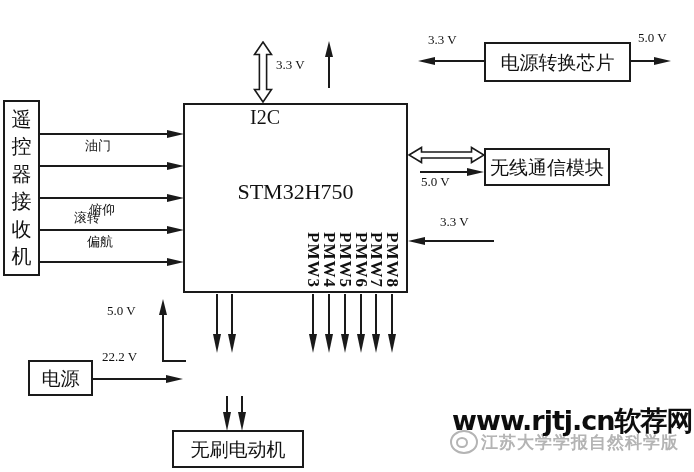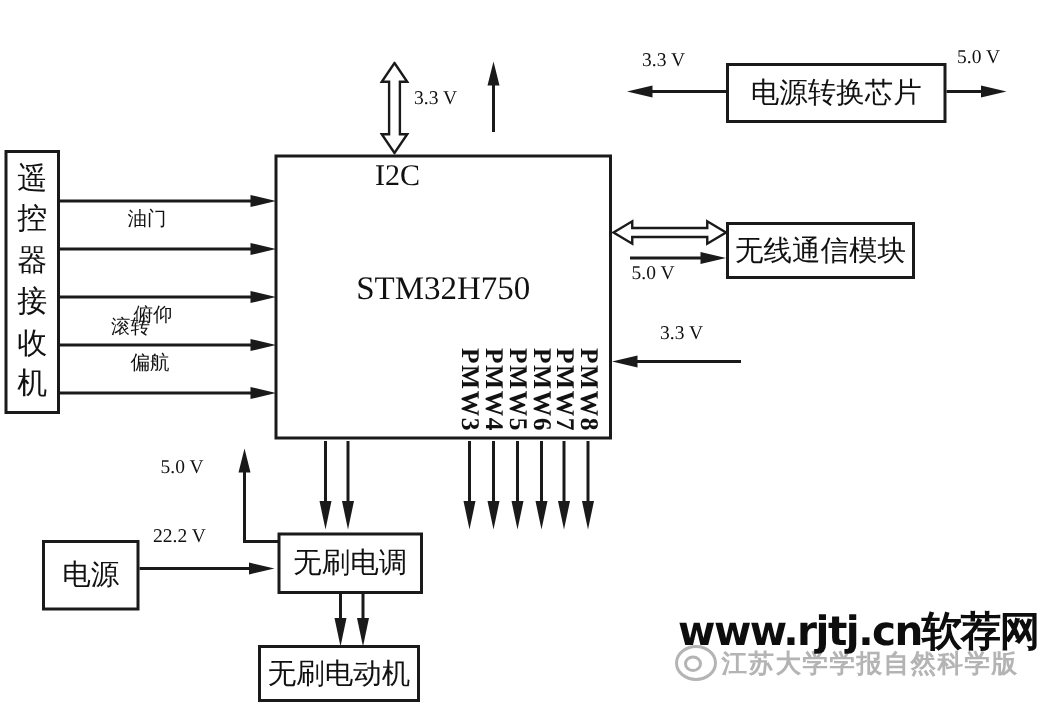--- a/index.html
+++ b/index.html
@@ -64,30 +64,27 @@
   </div>
 
   <div class="box" style="left:183px; top:103px; width:225px; height:190px;"></div>
   <div class="lbl" style="left:250px; top:107px; font-size:20px;">I2C</div>
   <div class="lbl" style="left:183px; top:181px; width:225px; text-align:center; font-size:22px;">STM32H750</div>
 
   <div class="box" style="left:484px; top:148px; width:126px; height:38px;">
     <span>无线通信模块</span>
   </div>
 
-  <div class="box" style="left:28px; top:360px; width:65px; height:47px;">
+  <div class="box" style="left:28px; top:360px; width:65px; height:36px;">
     <span>电源</span>
   </div>
 
-  <div class="box" style="left:185px; top:355px; width:97px; height:41px;">
-    <span>无刷电调</span>
-  </div>
 
 
-  <div class="box" style="left:172px; top:430px; width:108px; height:38px;">
+  <div class="box" style="left:172px; top:430px; width:132px; height:38px;">
     <span>无刷电动机</span>
   </div>
 
   <div class="pwm" style="left:322px; top:232px;">PMW3</div>
   <div class="pwm" style="left:338px; top:232px;">PMW4</div>
   <div class="pwm" style="left:354px; top:232px;">PMW5</div>
   <div class="pwm" style="left:370px; top:232px;">PMW6</div>
   <div class="pwm" style="left:385px; top:232px;">PMW7</div>
   <div class="pwm" style="left:401px; top:232px;">PMW8</div>
 

